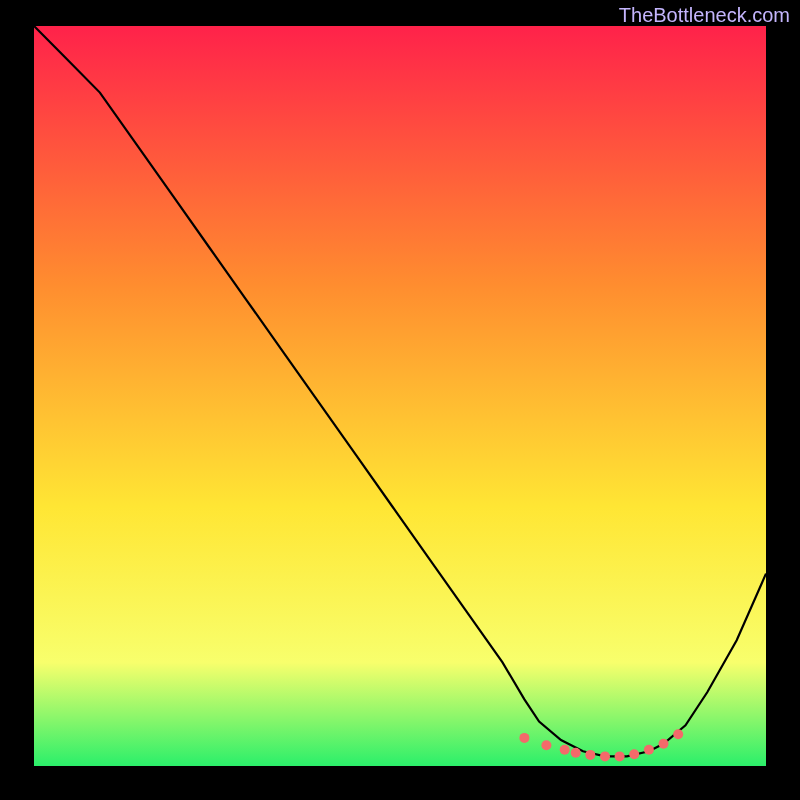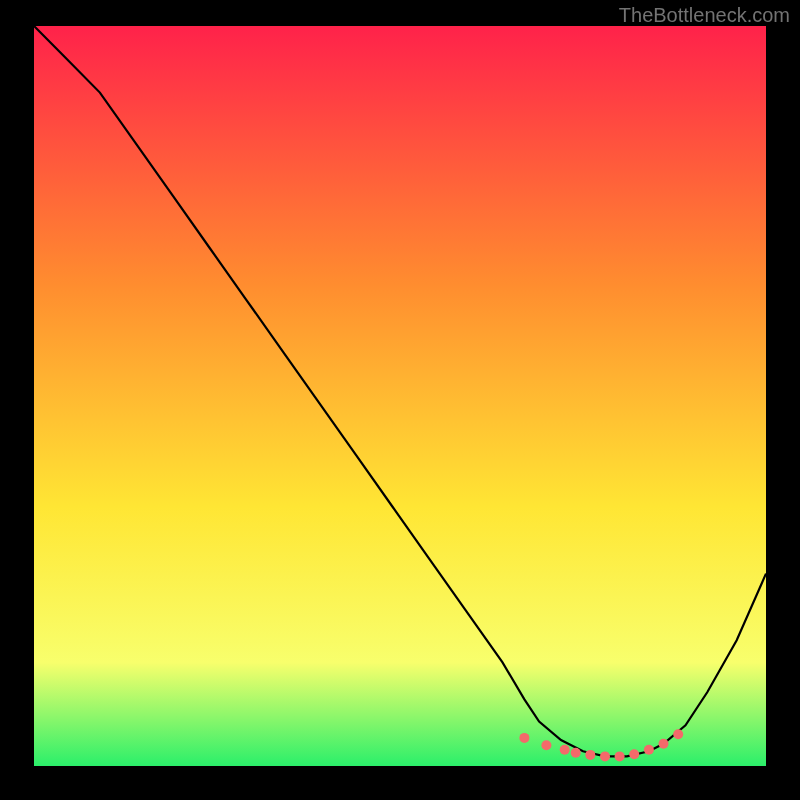--- a/index.html
+++ b/index.html
@@ -8,21 +8,21 @@
     width: 800px;
     height: 800px;
     background: #000;
     position: relative;
     font-family: Arial, sans-serif;
   }
   .watermark {
     position: absolute;
     top: 4px;
     right: 10px;
-    color: #737373;
+    color: #c4b5fd;
     font-size: 20px;
     font-weight: 500;
     z-index: 10;
   }
   .plot-area {
     position: absolute;
     left: 34px;
     top: 26px;
     width: 732px;
     height: 740px;

